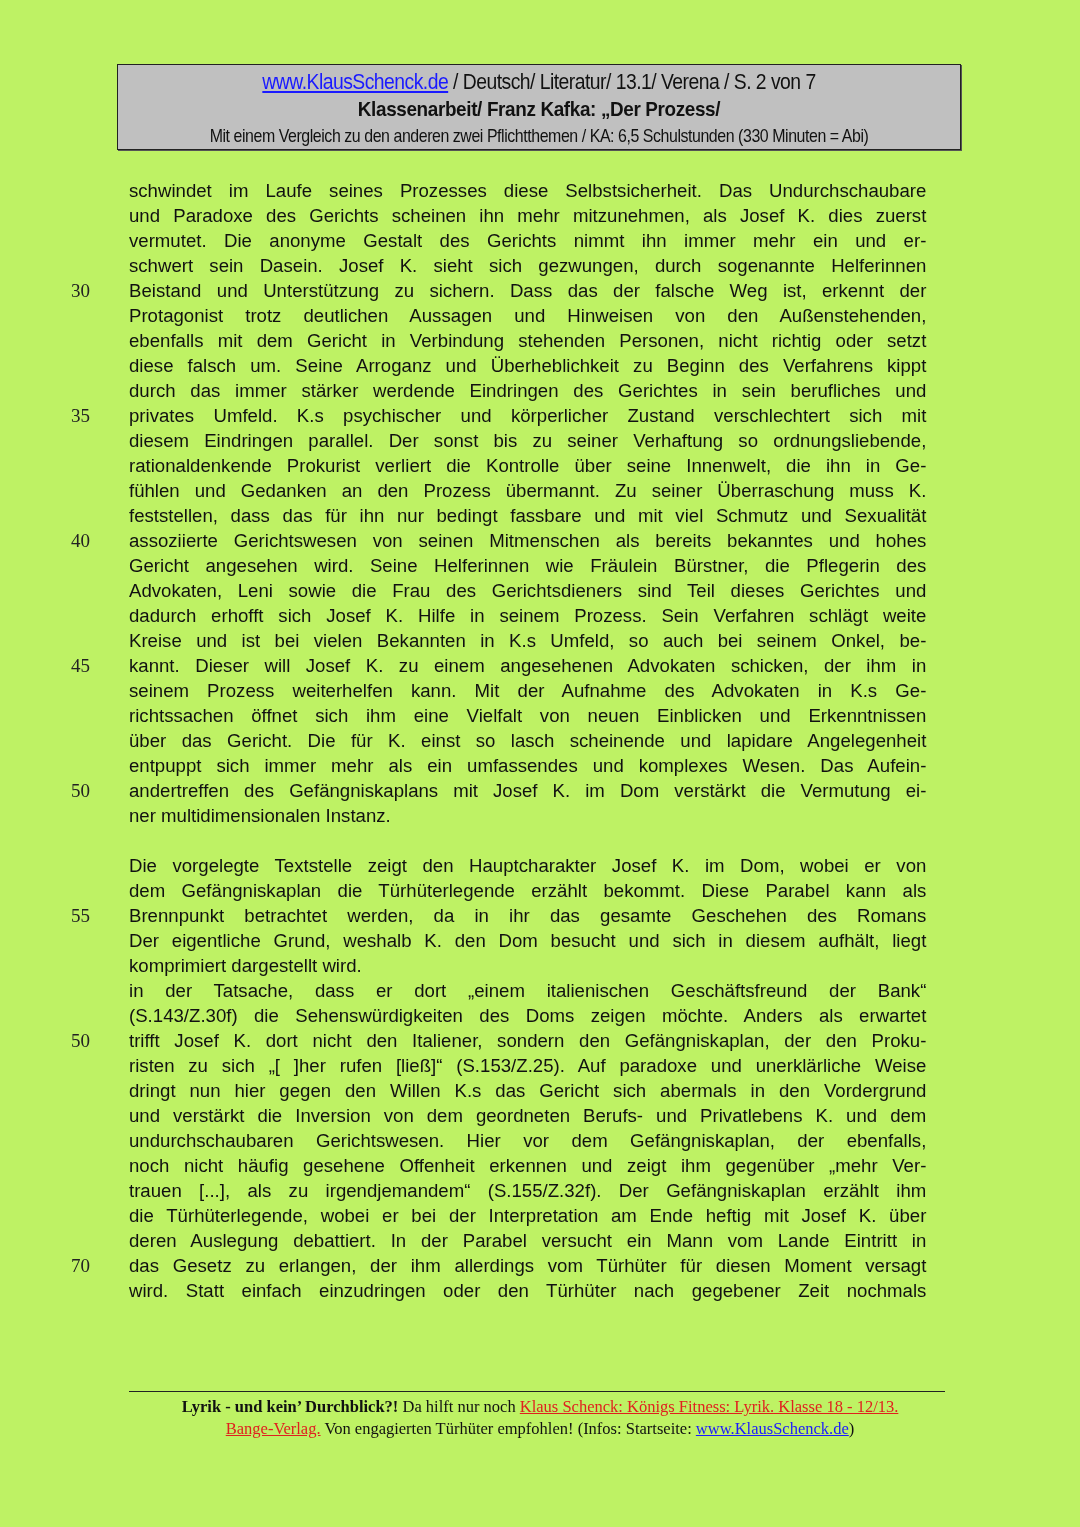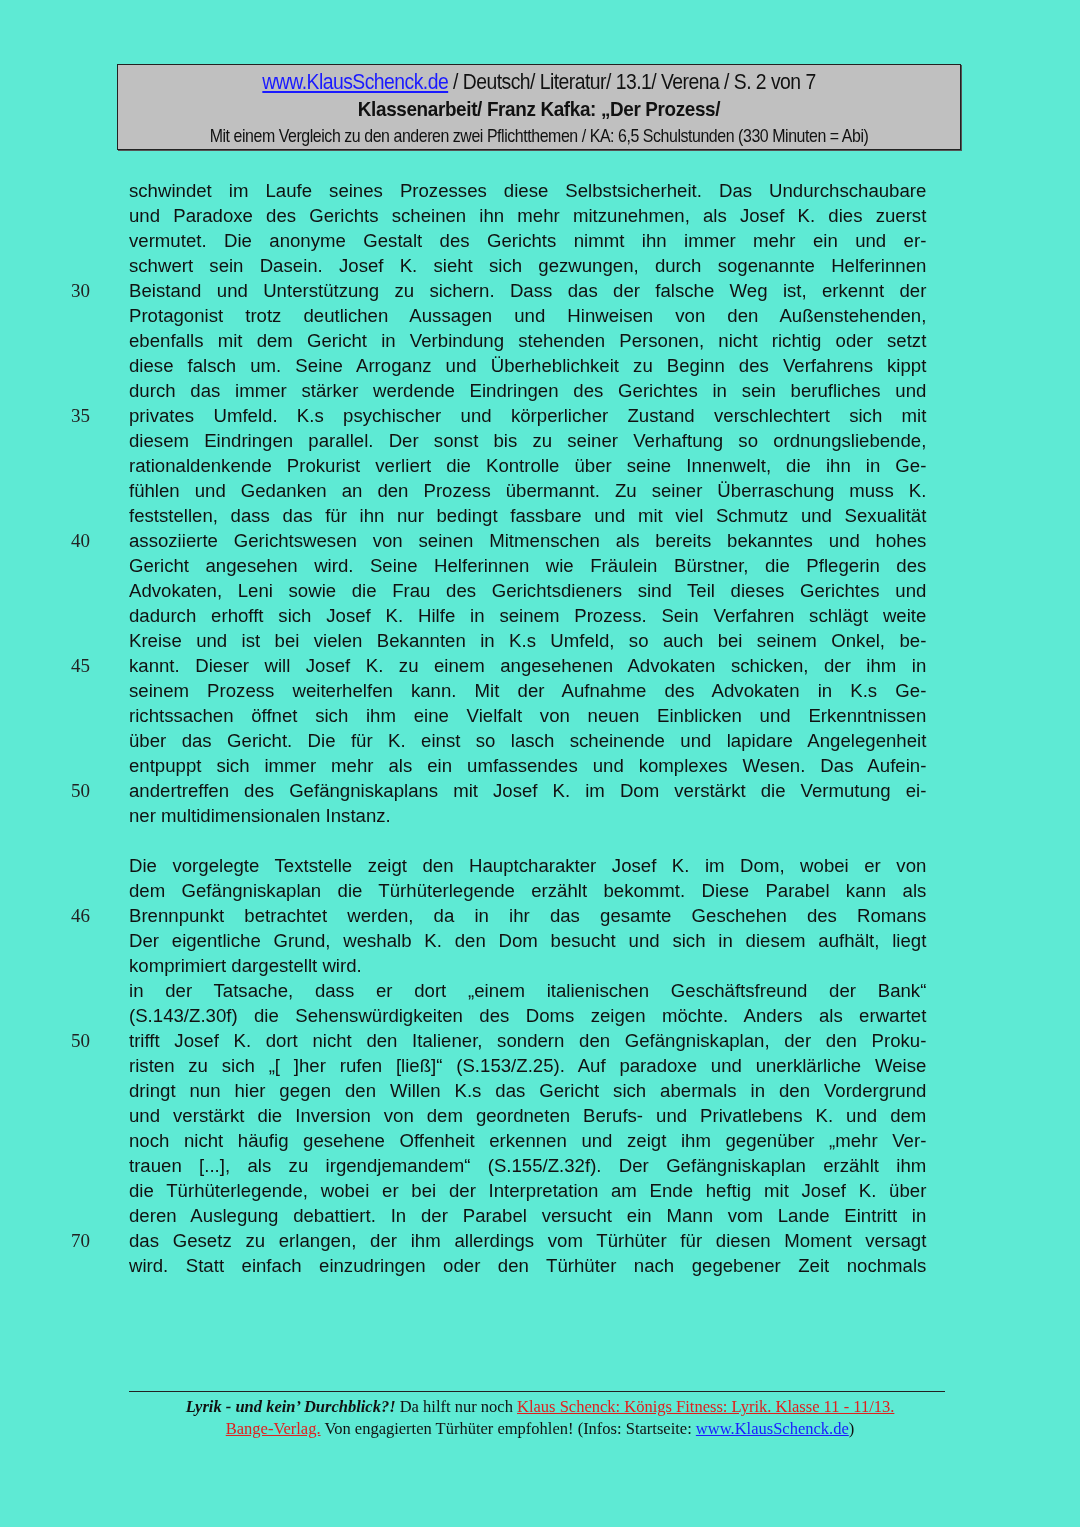--- a/index.html
+++ b/index.html
@@ -1,17 +1,17 @@
 <!DOCTYPE html>
 <html><head>
   <meta charset="utf-8">
   <style>
     html, body { margin: 0; padding: 0; background: #ffffff; }
     body { width: 1080px; height: 1527px; position: relative; overflow: hidden; }
-    .page { position: absolute; left: 0; top: 0; width: 1080px; height: 1527px; background: #5eead4; }
+    .page { position: absolute; left: 0; top: 0; width: 1080px; height: 1527px; background: #bef264; }
 
     .header-box {
       position: absolute; left: 117px; top: 64px; width: 844px; height: 86px;
       background: #c0c0c0; border: 1.5px solid #222; box-sizing: border-box;
       box-shadow: 1px 1px 0 #555;
       text-align: center; font-family: "Liberation Sans", sans-serif; color: #111;
     }
     .hdr-line1 { position: absolute; left: 0; right: 0; top: 4px; font-size: 22px; letter-spacing: -0.6px; transform: scaleX(0.88); transform-origin: center; white-space: nowrap; }
     .hdr-line2 { position: absolute; left: 0; right: 0; top: 32px; font-size: 21px; font-weight: bold; letter-spacing: -0.4px; transform: scaleX(0.9); transform-origin: center; white-space: nowrap; }
     .hdr-line3 { position: absolute; left: 0; right: 0; top: 60px; font-size: 18.5px; letter-spacing: -0.5px; transform: scaleX(0.86); transform-origin: center; white-space: nowrap; }
@@ -33,21 +33,21 @@
     .line-number {
       position: absolute; left: -58px; top: 0; width: 30px; text-align: center;
       font-family: "Liberation Serif", serif; font-size: 19px; color: #222;
     }
 
     .footer-rule { position: absolute; left: 129px; top: 1391px; width: 816px; height: 0; border-top: 1.3px solid #222; }
     .footer {
       position: absolute; left: 120px; top: 1396px; width: 840px; text-align: center;
       font-family: "Liberation Serif", serif; font-size: 16.5px; line-height: 22px; color: #111;
     }
-    .footer .em { font-weight: bold; font-style: italic; }
+    .footer .em { font-weight: bold; }
     .footer .red-link { color: #e0201e; text-decoration: underline; }
     .footer .blue-link { color: #1a1aff; text-decoration: underline; }
   </style>
 </head>
 <body>
 
 <div class="page">
 
   <div class="header-box">
     <div class="hdr-line1">
@@ -80,36 +80,37 @@
       <div class="line"><span class="line-number">45</span><span class="line-inner">kannt. Dieser will Josef K. zu einem angesehenen Advokaten schicken, der ihm in</span></div>
       <div class="line"><span class="line-inner">seinem Prozess weiterhelfen kann. Mit der Aufnahme des Advokaten in K.s Ge-</span></div>
       <div class="line"><span class="line-inner">richtssachen öffnet sich ihm eine Vielfalt von neuen Einblicken und Erkenntnissen</span></div>
       <div class="line"><span class="line-inner">über das Gericht. Die für K. einst so lasch scheinende und lapidare Angelegenheit</span></div>
       <div class="line"><span class="line-inner">entpuppt sich immer mehr als ein umfassendes und komplexes Wesen. Das Aufein-</span></div>
       <div class="line"><span class="line-number">50</span><span class="line-inner">andertreffen des Gefängniskaplans mit Josef K. im Dom verstärkt die Vermutung ei-</span></div>
       <div class="line last"><span class="line-inner">ner multidimensionalen Instanz.</span></div>
       <div class="line gap"></div>
       <div class="line"><span class="line-inner">Die vorgelegte Textstelle zeigt den Hauptcharakter Josef K. im Dom, wobei er von</span></div>
       <div class="line"><span class="line-inner">dem Gefängniskaplan die Türhüterlegende erzählt bekommt. Diese Parabel kann als</span></div>
-      <div class="line"><span class="line-number">46</span><span class="line-inner">Brennpunkt betrachtet werden, da in ihr das gesamte Geschehen des Romans</span></div>
+      <div class="line"><span class="line-number">55</span><span class="line-inner">Brennpunkt betrachtet werden, da in ihr das gesamte Geschehen des Romans</span></div>
       <div class="line"><span class="line-inner">Der eigentliche Grund, weshalb K. den Dom besucht und sich in diesem aufhält, liegt</span></div>
       <div class="line last"><span class="line-inner">komprimiert dargestellt wird.</span></div>
       <div class="line"><span class="line-inner">in der Tatsache, dass er dort „einem italienischen Geschäftsfreund der Bank“</span></div>
       <div class="line"><span class="line-inner">(S.143/Z.30f) die Sehenswürdigkeiten des Doms zeigen möchte. Anders als erwartet</span></div>
       <div class="line"><span class="line-number">50</span><span class="line-inner">trifft Josef K. dort nicht den Italiener, sondern den Gefängniskaplan, der den Proku-</span></div>
       <div class="line"><span class="line-inner">risten zu sich „[ ]her rufen [ließ]“ (S.153/Z.25). Auf paradoxe und unerklärliche Weise</span></div>
       <div class="line"><span class="line-inner">dringt nun hier gegen den Willen K.s das Gericht sich abermals in den Vordergrund</span></div>
       <div class="line"><span class="line-inner">und verstärkt die Inversion von dem geordneten Berufs- und Privatlebens K. und dem</span></div>
+      <div class="line"><span class="line-inner">undurchschaubaren Gerichtswesen. Hier vor dem Gefängniskaplan, der ebenfalls,</span></div>
       <div class="line"><span class="line-inner">noch nicht häufig gesehene Offenheit erkennen und zeigt ihm gegenüber „mehr Ver-</span></div>
       <div class="line"><span class="line-inner">trauen [...], als zu irgendjemandem“ (S.155/Z.32f). Der Gefängniskaplan erzählt ihm</span></div>
       <div class="line"><span class="line-inner">die Türhüterlegende, wobei er bei der Interpretation am Ende heftig mit Josef K. über</span></div>
       <div class="line"><span class="line-inner">deren Auslegung debattiert. In der Parabel versucht ein Mann vom Lande Eintritt in</span></div>
       <div class="line"><span class="line-number">70</span><span class="line-inner">das Gesetz zu erlangen, der ihm allerdings vom Türhüter für diesen Moment versagt</span></div>
       <div class="line"><span class="line-inner">wird. Statt einfach einzudringen oder den Türhüter nach gegebener Zeit nochmals</span></div>
     </div>
 
   <div class="footer-rule"></div>
   <div class="footer">
-    <span class="em">Lyrik  -  und kein’ Durchblick?!</span><span> Da hilft nur noch </span><a class="red-link">Klaus Schenck: Königs Fitness: Lyrik. Klasse 11 - 11/13.</a><br>
+    <span class="em">Lyrik  -  und kein’ Durchblick?!</span><span> Da hilft nur noch </span><a class="red-link">Klaus Schenck: Königs Fitness: Lyrik. Klasse 18 - 12/13.</a><br>
     <a class="red-link">Bange-Verlag.</a><span> Von engagierten Türhüter empfohlen! (Infos: Startseite: </span><a class="blue-link">www.KlausSchenck.de</a><span>)</span>
   </div>
 
 </div>
 
 </body></html>

